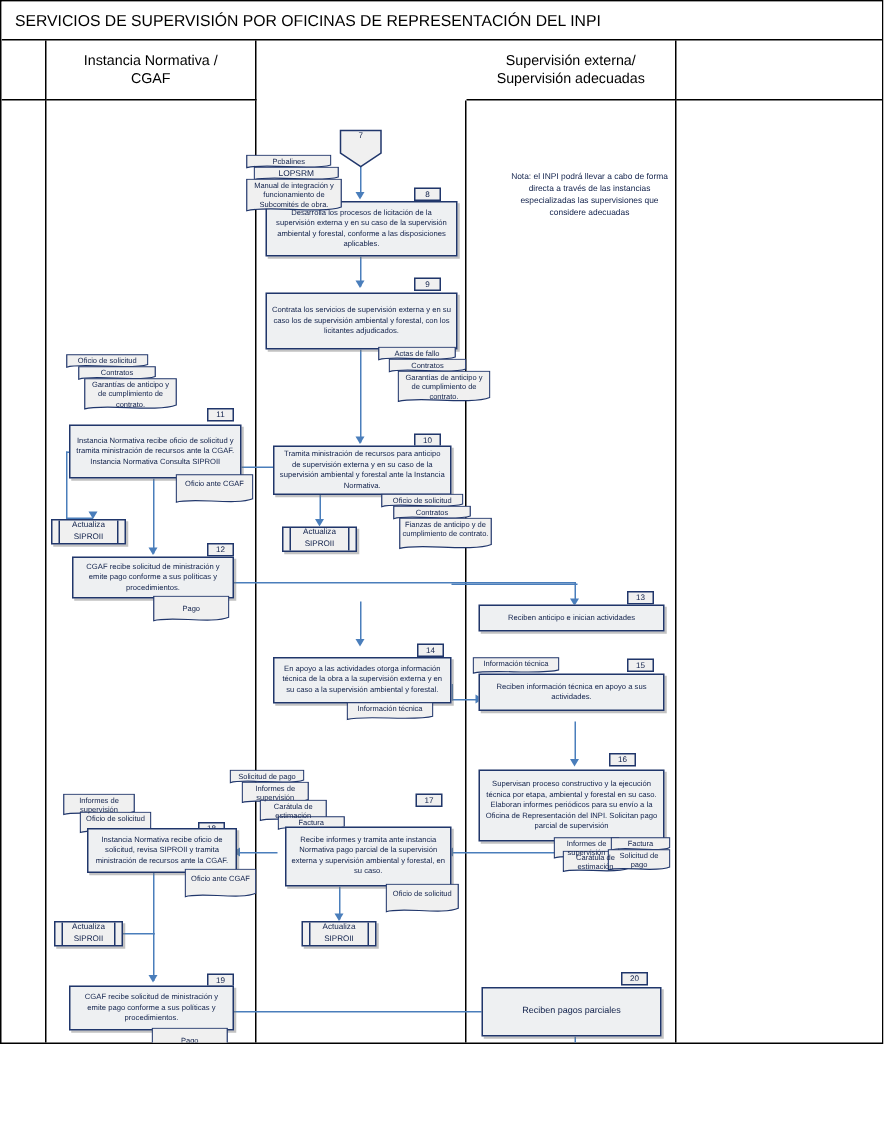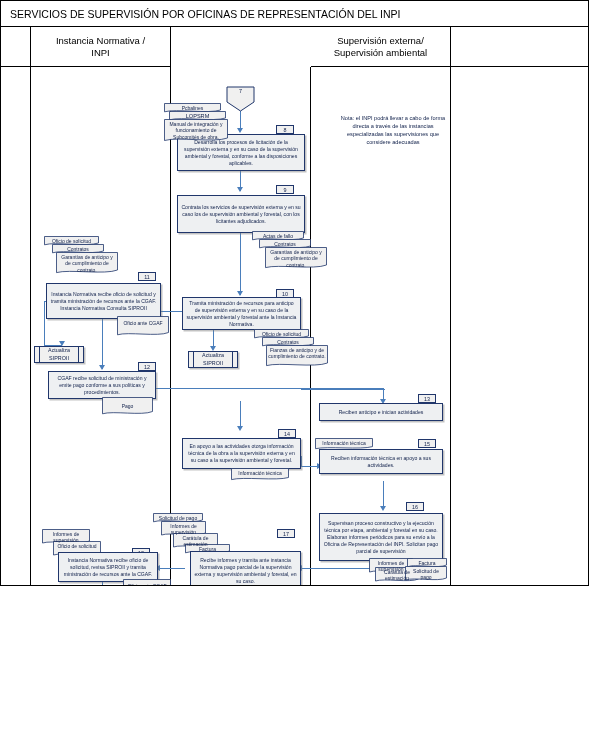--- a/index.html
+++ b/index.html
@@ -1,18 +1,18 @@
 <!DOCTYPE html>
 <html><head>
 <meta charset="utf-8">
 <style>
   html,body{margin:0;padding:0;background:#fff;}
   body{width:589px;height:753px;font-family:"Liberation Sans",sans-serif;}
 
-  #page{position:relative;width:589px;height:586px;box-sizing:border-box;
+  #page{position:relative;width:589px;height:696px;box-sizing:border-box;
         border:1px solid #000;background:#fff;overflow:hidden;}
 
   
   .title-bar{position:absolute;left:0;top:0;width:589px;height:26px;
              border-bottom:1px solid #000;box-sizing:border-box;
              display:flex;align-items:center;padding-left:9px;
              font-size:10.5px;color:#000;background:#fff;}
 
   
   .lane-head{position:absolute;top:26px;height:40px;box-sizing:border-box;
@@ -80,25 +80,25 @@
 
 <div id="page">
 
   <div class="title-bar">
     <span>SERVICIOS DE SUPERVISIÓN POR OFICINAS DE REPRESENTACIÓN DEL INPI</span>
   </div>
 
   <div class="lane-head" style="left:0;width:30px;"></div>
   <div class="lane-head" style="left:30px;width:140px;">
     <span style="white-space:pre-line;">Instancia Normativa /
-INPI</span>
+CGAF</span>
   </div>
   <div class="lane-head" style="left:310px;width:140px;">
     <span style="white-space:pre-line;">Supervisión externa/
-Supervisión ambiental</span>
+Supervisión adecuadas</span>
   </div>
   <div class="lane-head" style="left:450px;width:138px;border-right:0;"></div>
 
   <div class="lane-body" style="left:0;width:30px;"></div>
   <div class="lane-body" style="left:30px;width:140px;"></div>
   <div class="lane-body" style="left:170px;width:140px;"></div>
   <div class="lane-body" style="left:310px;width:140px;"></div>
   <div class="lane-body" style="left:450px;width:138px;border-right:0;"></div>
 
   <div class="note" style="left:336px;top:113px;width:112px;">

